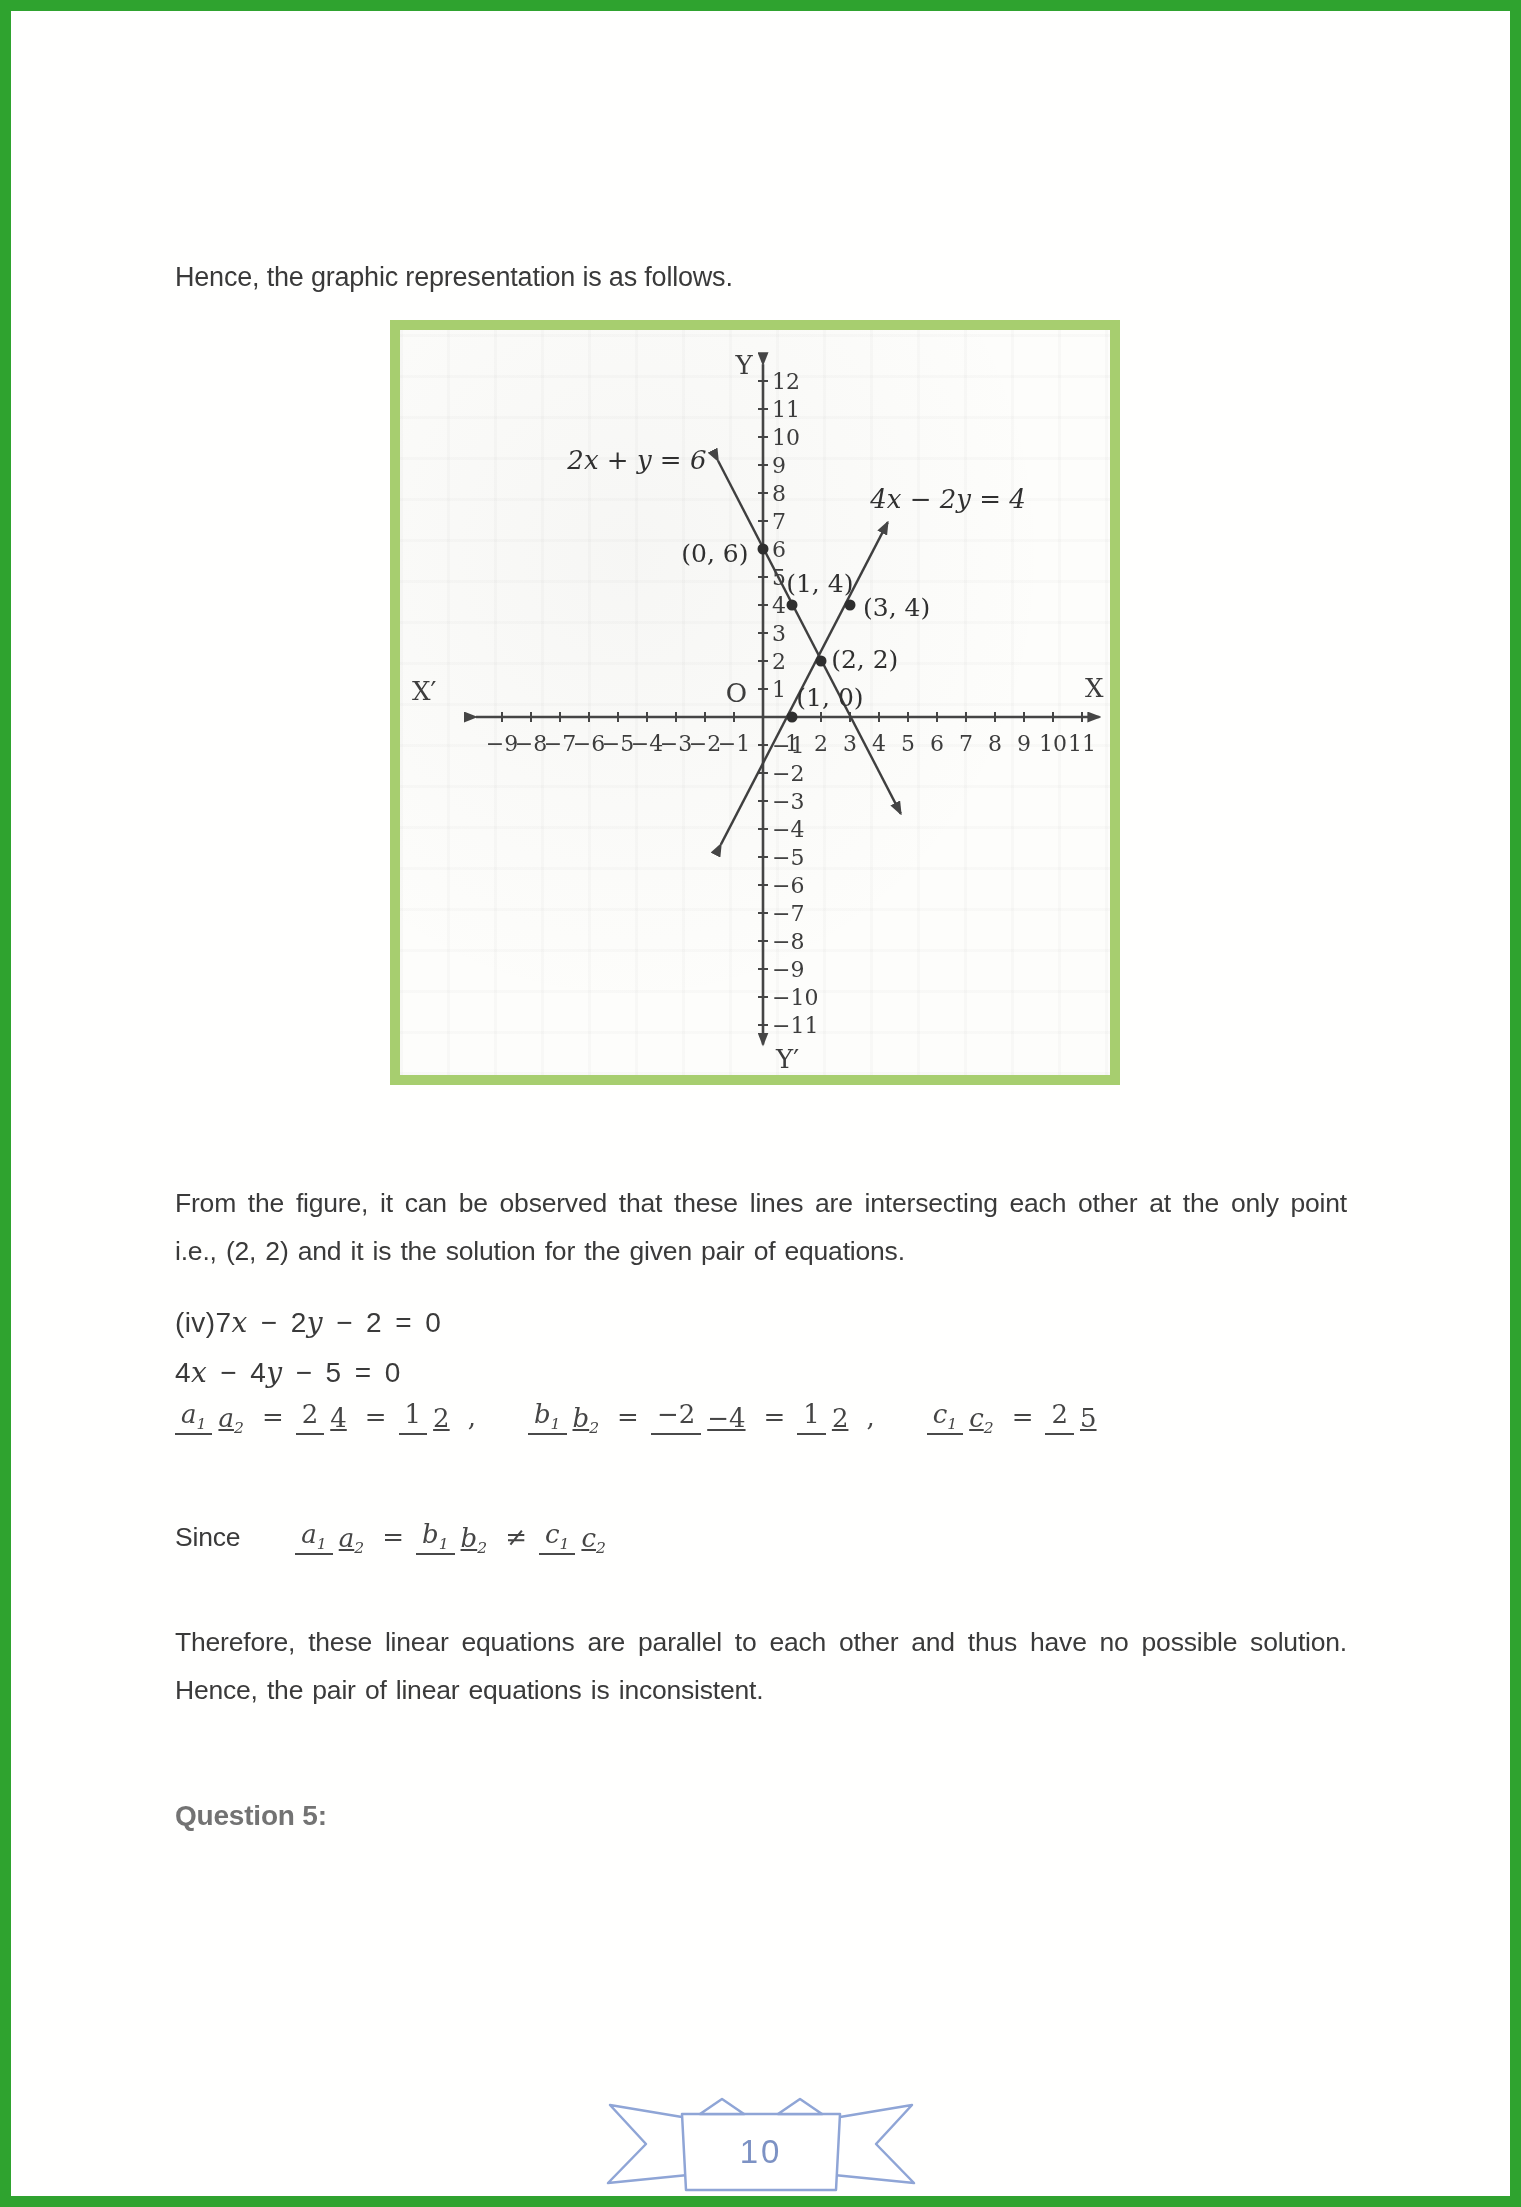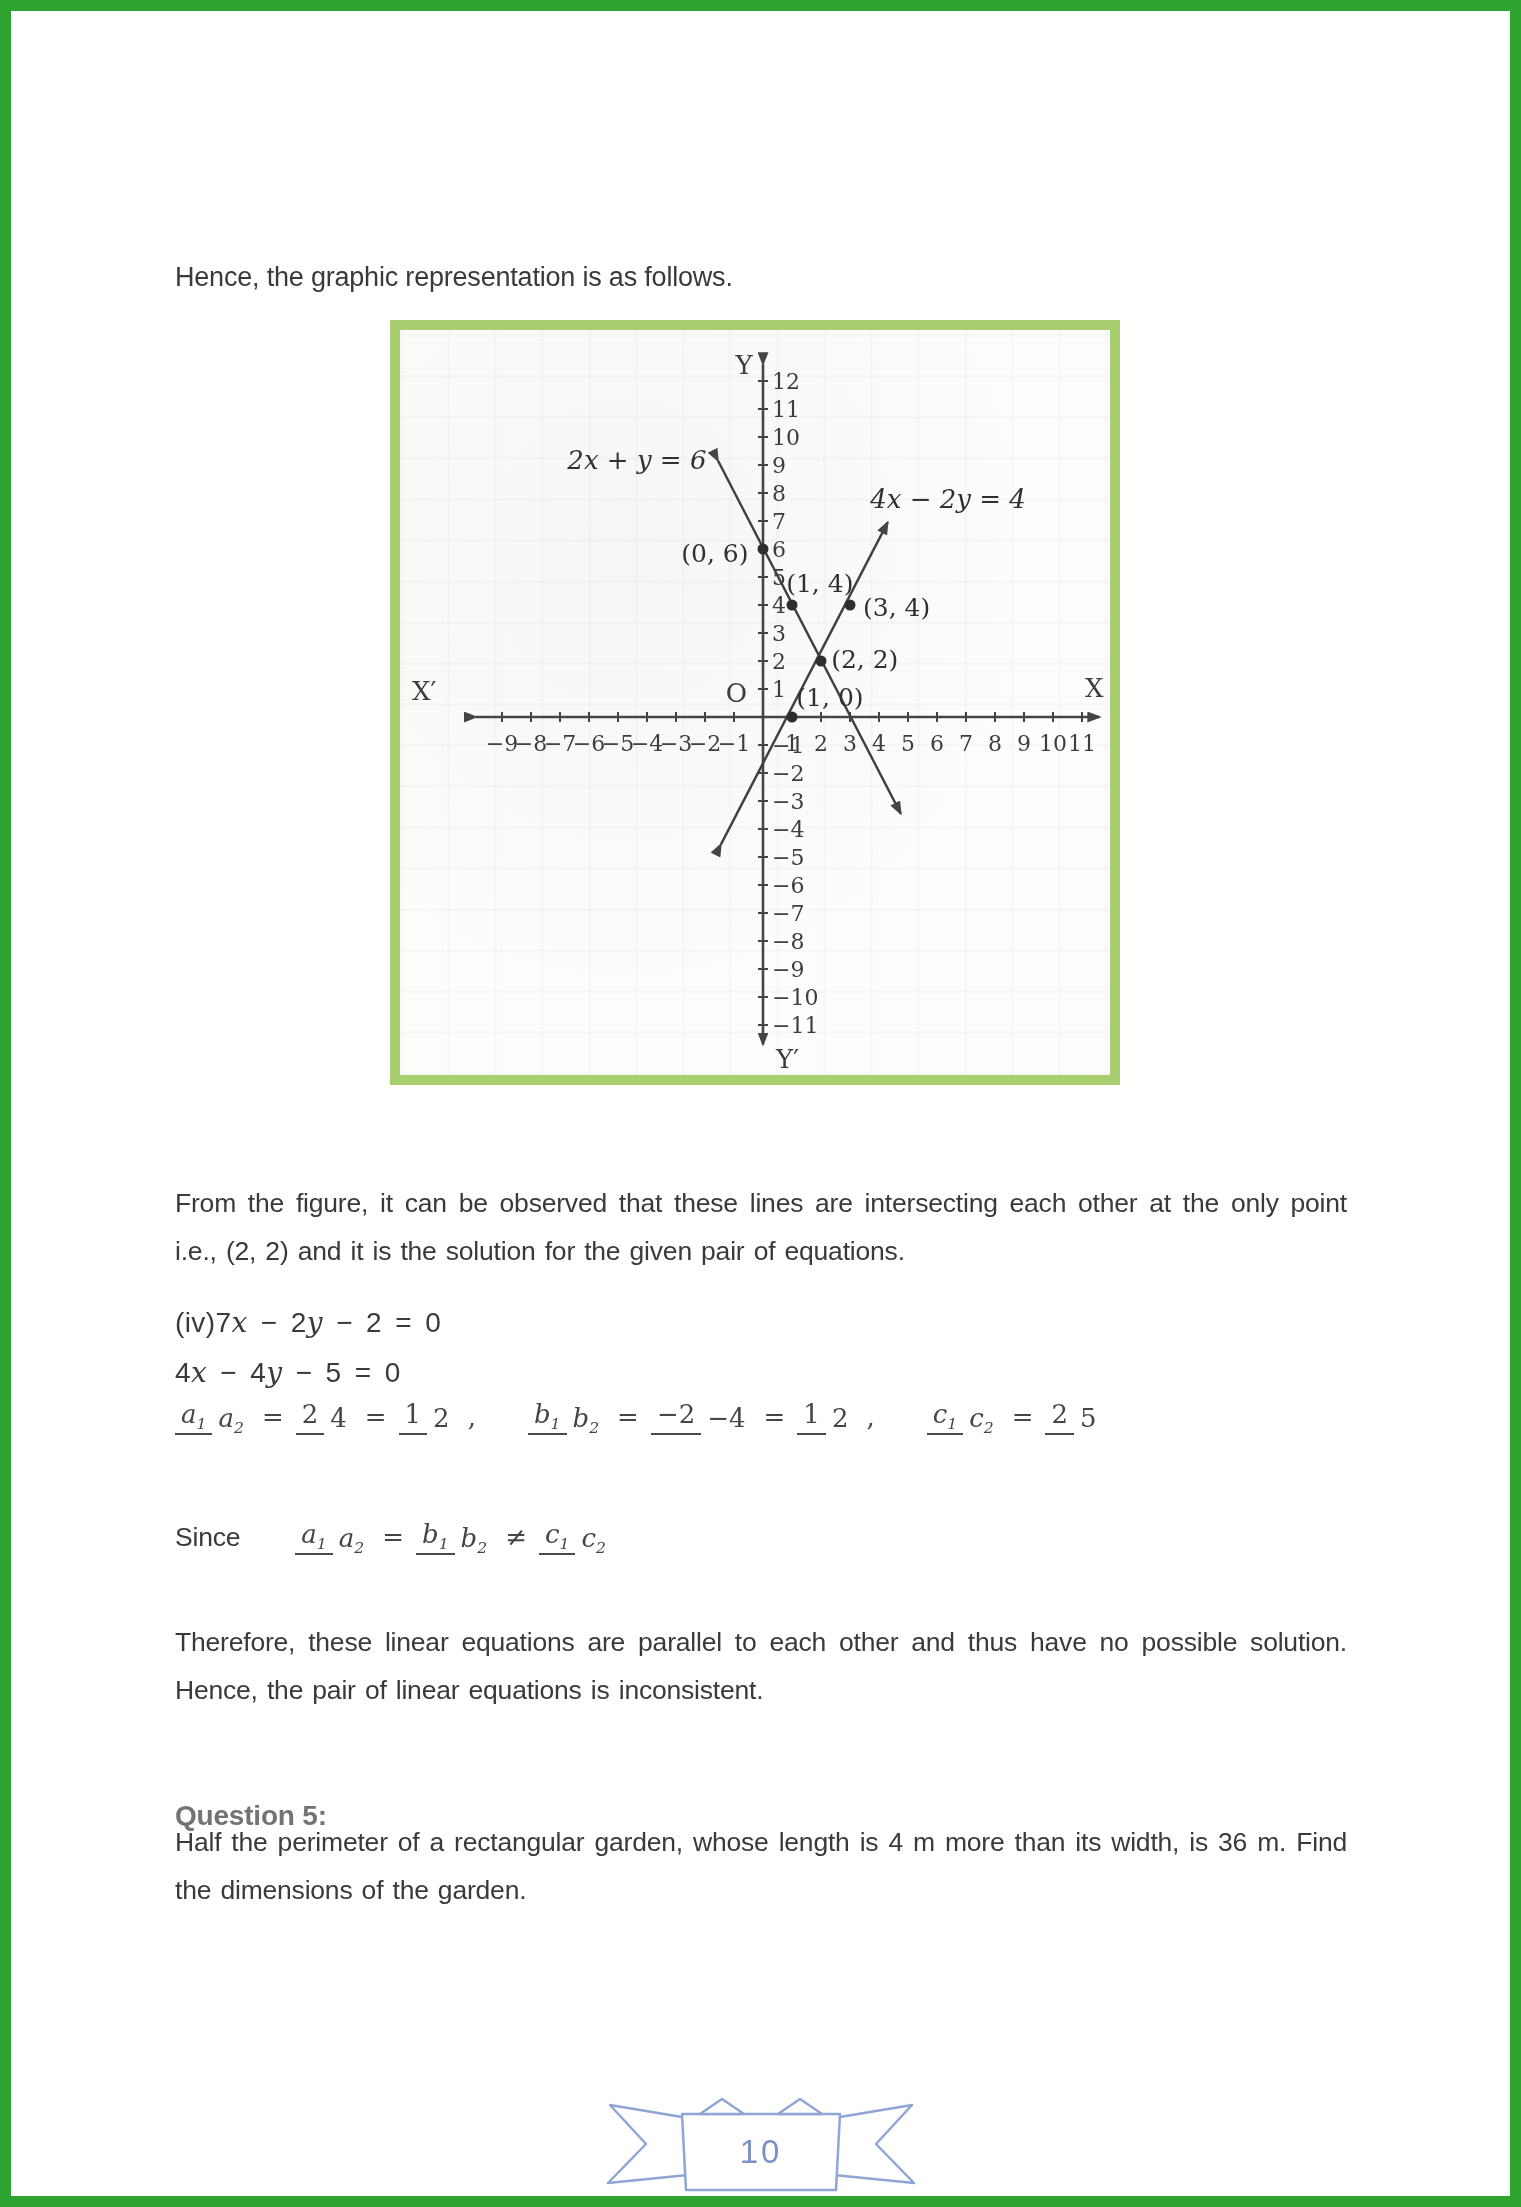--- a/index.html
+++ b/index.html
@@ -33,21 +33,21 @@
   .eq{position:absolute;left:175px;font-size:28px;letter-spacing:0.4px;word-spacing:5px;}
   #eq-iv{top:1306px;}
   #eq-2{top:1356px;}
   .it{font-family:"DejaVu Serif","Liberation Serif",serif;font-style:italic;}
 
   .frac-row{display:flex;align-items:center;font-family:"DejaVu Serif","Liberation Serif",serif;
             font-size:26px;color:#454545;}
   #ratio-row{position:absolute;left:172px;top:1400px;}
   .frac{display:inline-flex;flex-direction:row;align-items:center;margin:0 3px;line-height:1.15;}
   .frac .num{padding:0 6px 3px;border-bottom:2px solid #4a4a4a;}
-  .frac .den{padding:3px 6px 0;}
+  .frac .den{padding:3px 6px 0;text-decoration:underline;}
   .frac.it{font-style:italic;}
   sub{font-size:60%;line-height:0;}
   .op{margin:0 9px;}
   .gap{display:inline-block;width:40px;}
 
   .since-row{position:absolute;left:175px;top:1520px;display:flex;align-items:center;gap:52px;}
   .since-word{font-size:26.5px;letter-spacing:-0.2px;}
 
   .question{position:absolute;left:175px;top:1772px;font-size:28px;font-weight:bold;color:#737373;letter-spacing:-0.2px;}
 
@@ -246,21 +246,20 @@
         <span class="frac it">
           <span class="num">c<sub>1</sub></span>
           <span class="den">c<sub>2</sub></span>
         </span>
       </div>
   </div>
 
   <p class="para" id="p-therefore">Therefore, these linear equations are parallel to each other and thus have no possible solution. Hence, the pair of linear equations is inconsistent.</p>
 
   <h3 class="question">Question 5:</h3>
-  <p class="para" id="p-q5">Half the perimeter of a rectangular garden, whose length is 4 m more than its width, is 36 m. Find the dimensions of the garden.</p>
 
   <div class="ribbon">
     <svg viewBox="0 0 334 115">
       <polygon class="rshape" points="94,40 16,27 52,66 14,105 94,97"></polygon>
       <polygon class="rshape" points="240,40 318,27 282,66 320,105 240,97"></polygon>
       <polygon class="rshape" points="88,36 246,36 242,112 92,112"></polygon>
       <polygon class="rshape" points="106,36 128,21 150,36"></polygon>
       <polygon class="rshape" points="184,36 206,21 228,36"></polygon>
       <text class="rtext" x="167" y="85" text-anchor="middle">10</text>
     </svg>

